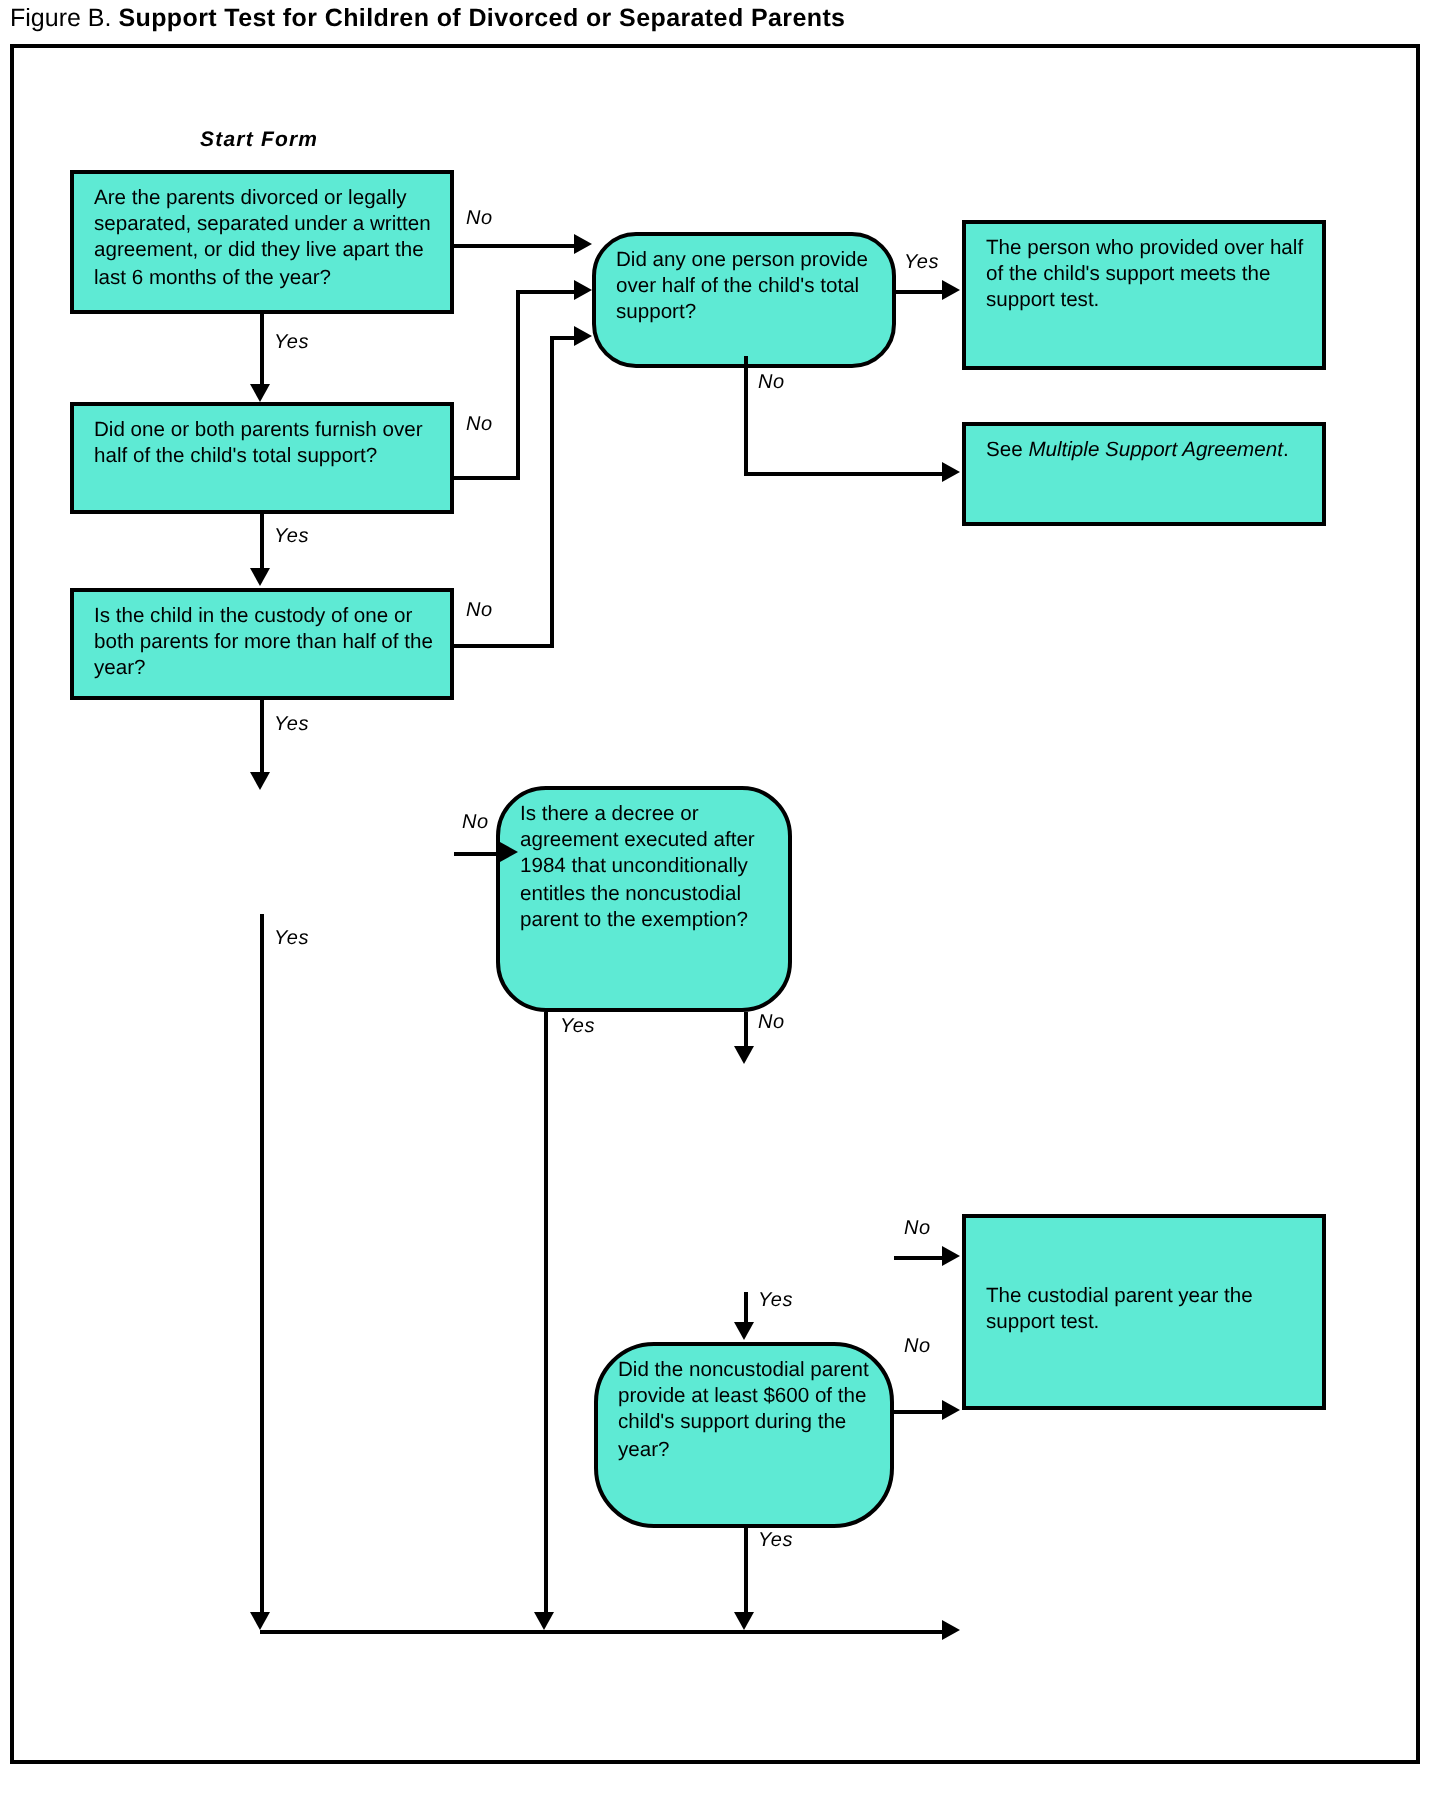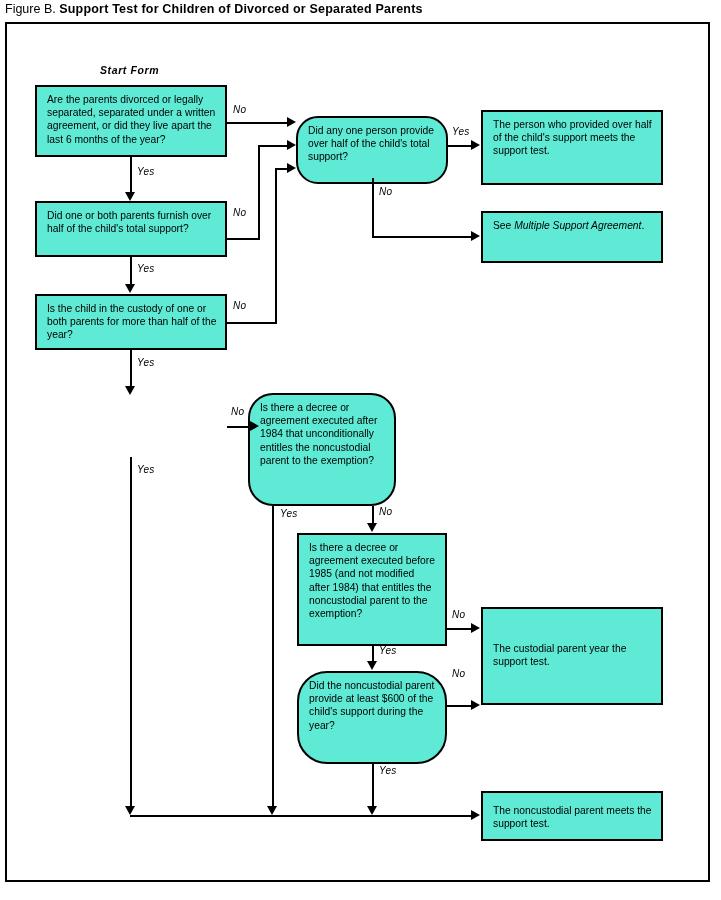--- a/index.html
+++ b/index.html
@@ -134,35 +134,29 @@
   </div>
 
   <div class="node" style="left:481px; top:211px; width:182px; height:52px; padding-top:6px;">
     <span class="txt"><span>See </span><span class="ital">Multiple Support Agreement</span><span>.</span></span>
   </div>
 
   <div class="node" style="left:248px; top:393px; width:148px; height:113px;border-radius:25px;">
     <span class="txt">Is there a decree or agreement executed after 1984 that unconditionally entitles the noncustodial parent to the exemption?</span>
   </div>
 
-  <div class="node" style="left:297px; top:533px; width:150px; height:113px;">
-    <span class="txt">Is there a decree or agreement executed before 1985 (and not modified after 1984) that entitles the noncustodial parent to the exemption?</span>
-  </div>
 
   <div class="node" style="left:297px; top:671px; width:150px; height:93px;border-radius:30px;">
     <span class="txt">Did the noncustodial parent provide at least $600 of the child's support during the year?</span>
   </div>
 
   <div class="node" style="left:481px; top:607px; width:182px; height:98px; padding-top:33px;">
     <span class="txt">The custodial parent year the support test.</span>
   </div>
 
-  <div class="node" style="left:481px; top:791px; width:182px; height:50px; padding-top:11px;">
-    <span class="txt">The noncustodial parent meets the support test.</span>
-  </div>
 
   <div class="hline" style="left:227px; top:122px; width:62px;"></div>
   <div class="arrow-r" style="left:287px; top:117px;"></div>
   <div class="edge-label" style="left:233px; top:104px;">No</div>
 
   <div class="vline" style="left:130px; top:157px; height:36px;"></div>
   <div class="arrow-d" style="left:125px; top:192px;"></div>
   <div class="edge-label" style="left:137px; top:166px;">Yes</div>
 
   <div class="hline" style="left:227px; top:238px; width:33px;"></div>

